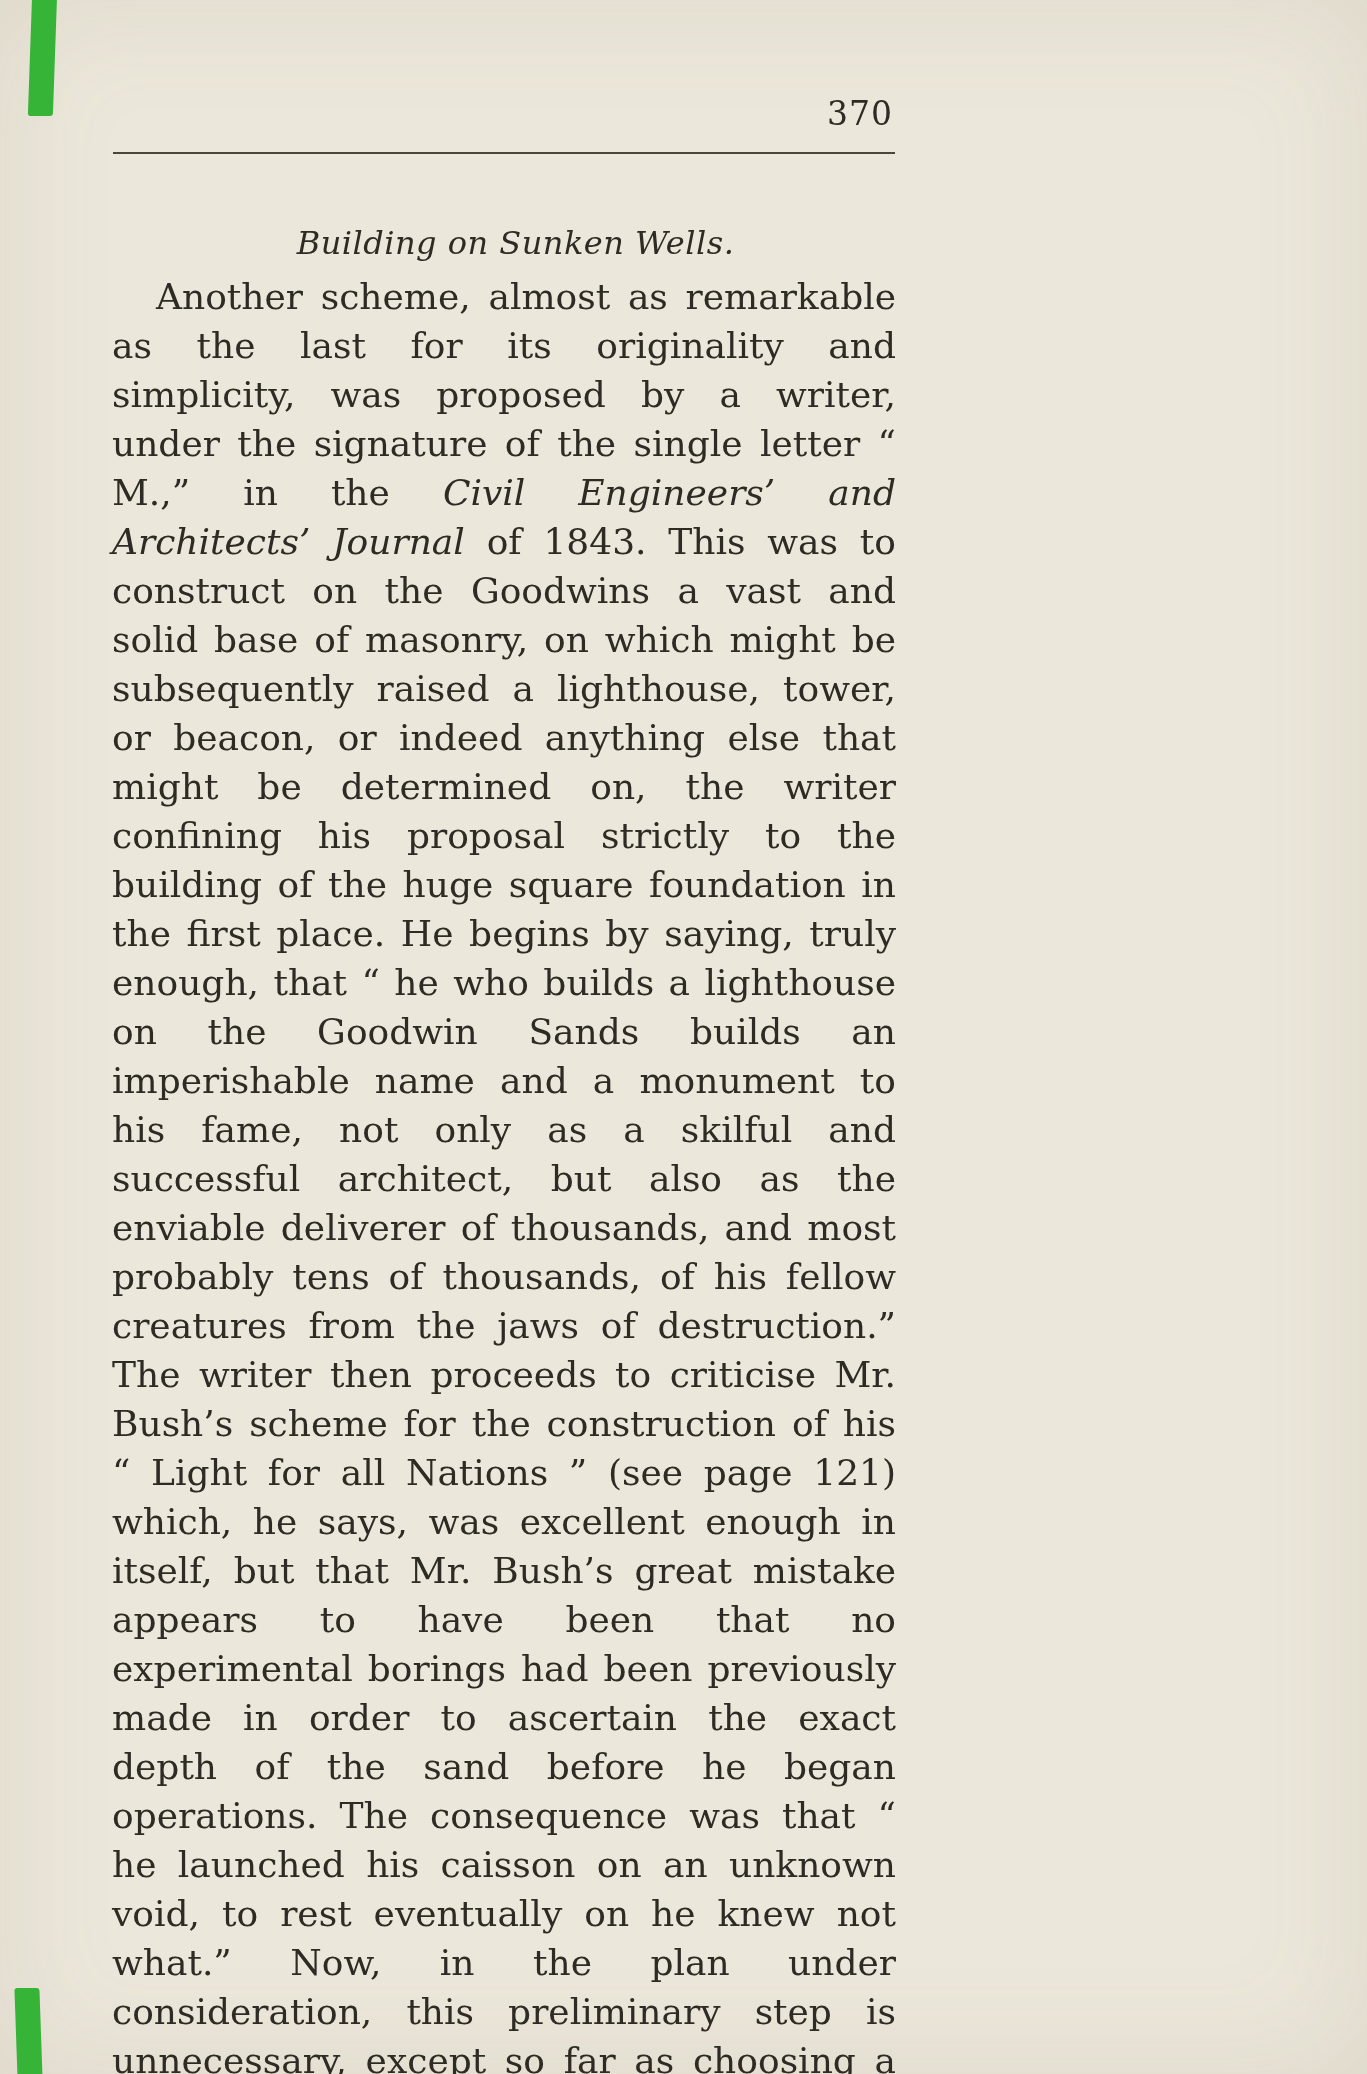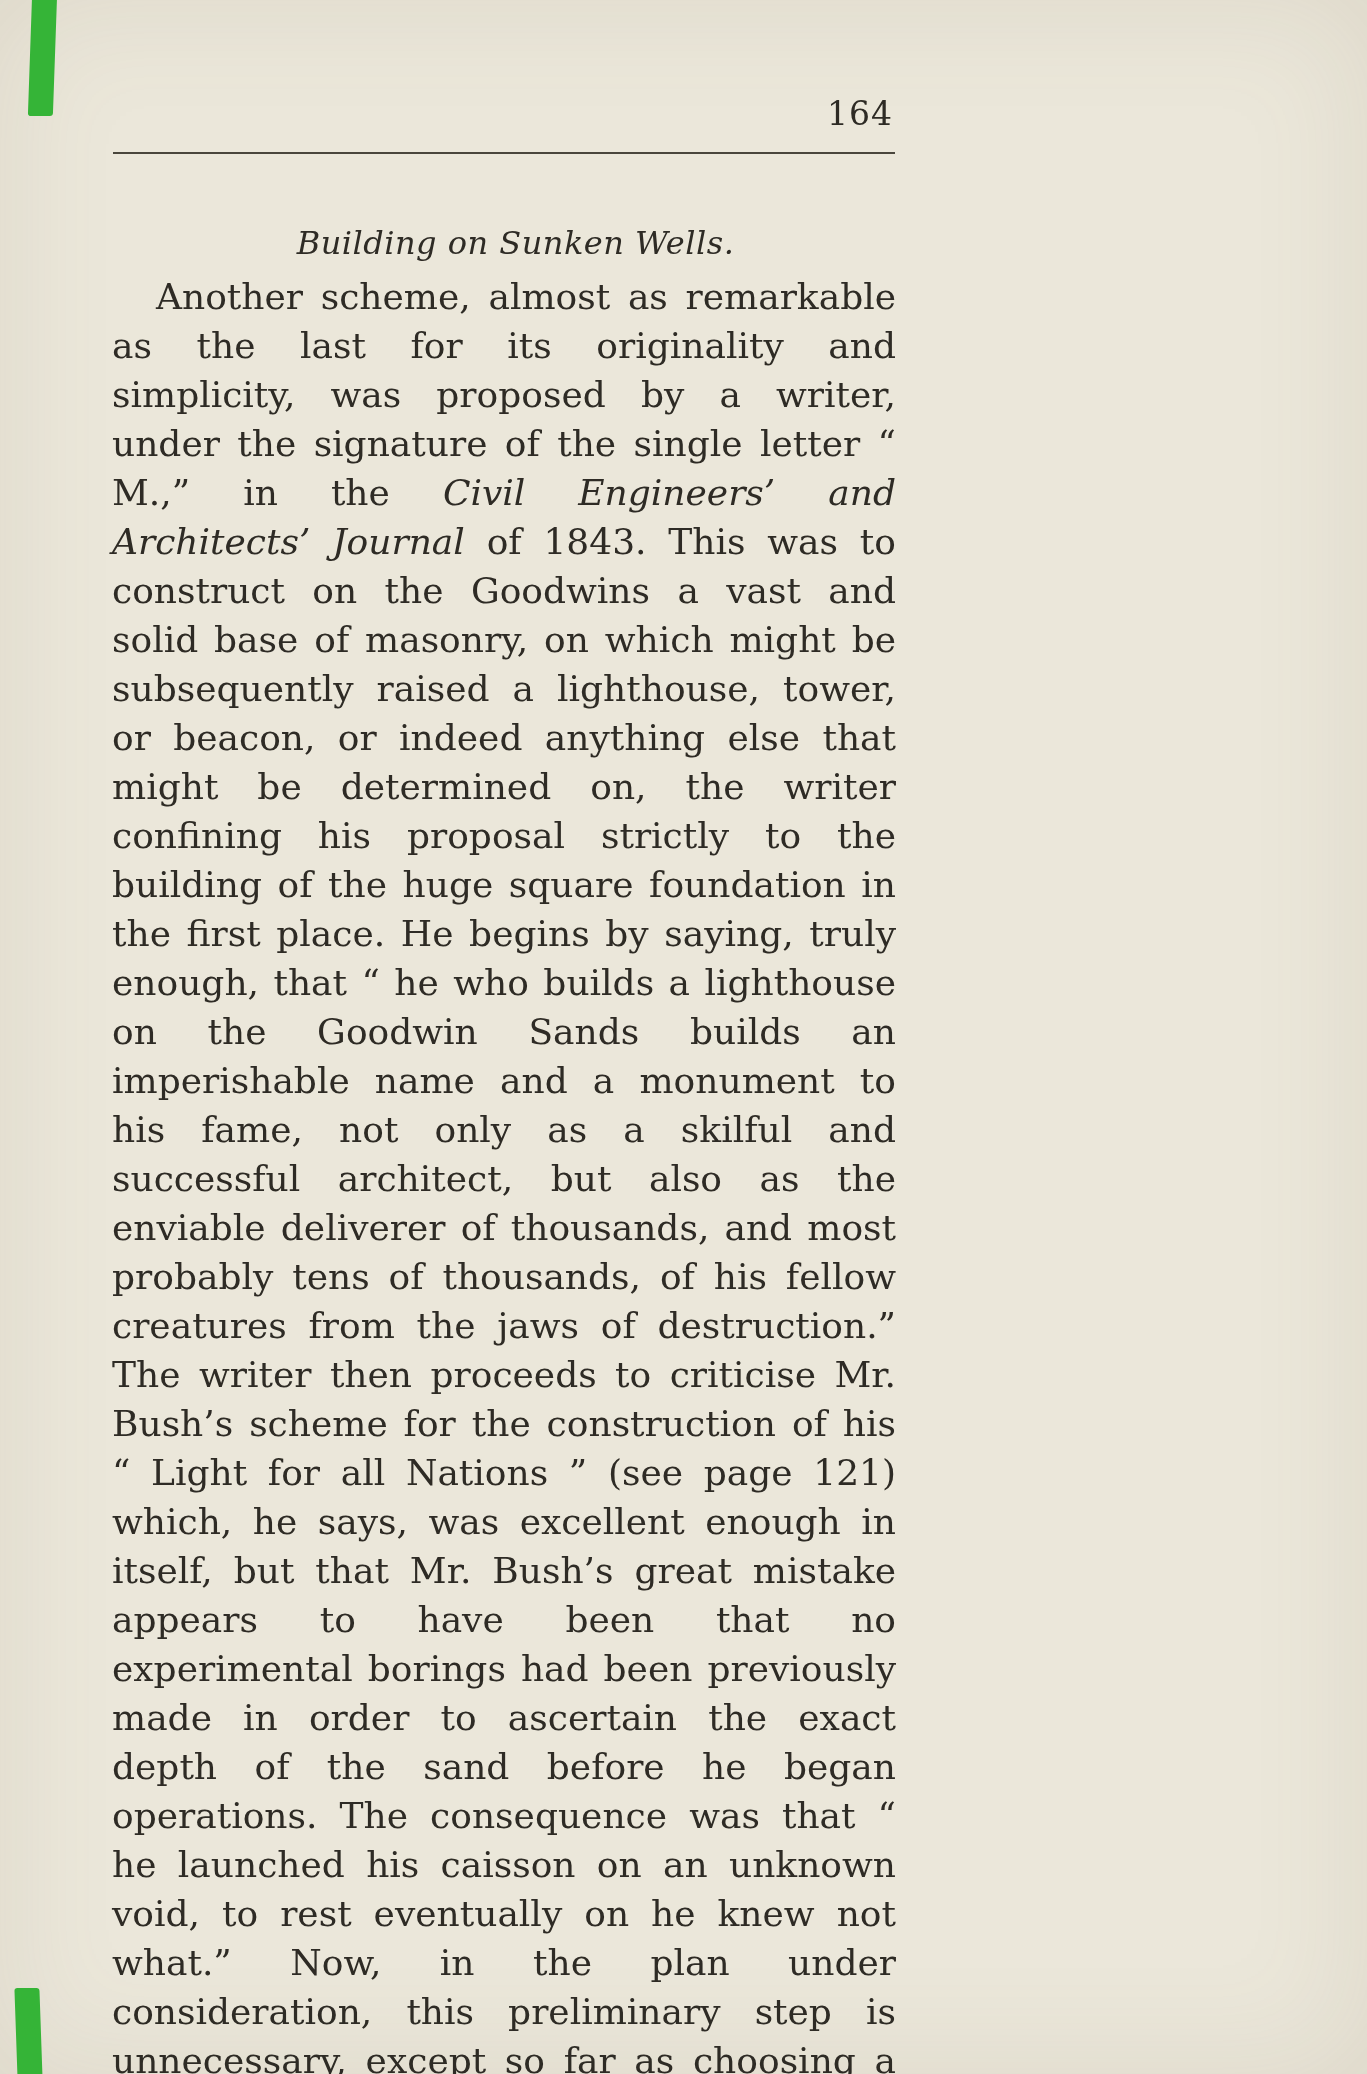--- a/index.html
+++ b/index.html
@@ -106,21 +106,21 @@
 </head>
 <body>
 
 <div class="page">
 
   <div class="scan-artifact scan-top"></div>
 
   <div class="scan-artifact scan-bottom"></div>
 
   <div class="header">
-    <span class="page-number">164</span>
+    <span class="page-number">370</span>
   </div>
 
   <div class="rule"></div>
 
   <h2 class="section-title">Building on Sunken Wells.</h2>
 
   <p class="body-text"><span>Another scheme, almost as remarkable as the last for its originality and simplicity, was proposed by a writer, under the signature of the single letter “ M.,” in the </span><span style="font-style: italic;">Civil Engineers’ and Architects’ Journal</span><span> of 1843. This was to construct on the Goodwins a vast and solid base of masonry, on which might be subsequently raised a lighthouse, tower, or beacon, or indeed anything else that might be determined on, the writer confining his proposal strictly to the building of the huge square foundation in the first place. He begins by saying, truly enough, that “ he who builds a lighthouse on the Goodwin Sands builds an imperishable name and a monument to his fame, not only as a skilful and successful architect, but also as the enviable deliverer of thousands, and most probably tens of thousands, of his fellow creatures from the jaws of destruction.” The writer then proceeds to criticise Mr. Bush’s scheme for the construction of his “ Light for all Nations ” (see page 121) which, he says, was excellent enough in itself, but that Mr. Bush’s great mistake appears to have been that no experimental borings had been previously made in order to ascertain the exact depth of the sand before he began operations. The consequence was that “ he launched his caisson on an unknown void, to rest eventually on he knew not what.” Now, in the plan under consideration, this preliminary step is unnecessary, except so far as choosing a site upon which to commence the works. The plan is then detailed at length, which we give in the writer’s own words.</span></p>
 
 </div>
 

